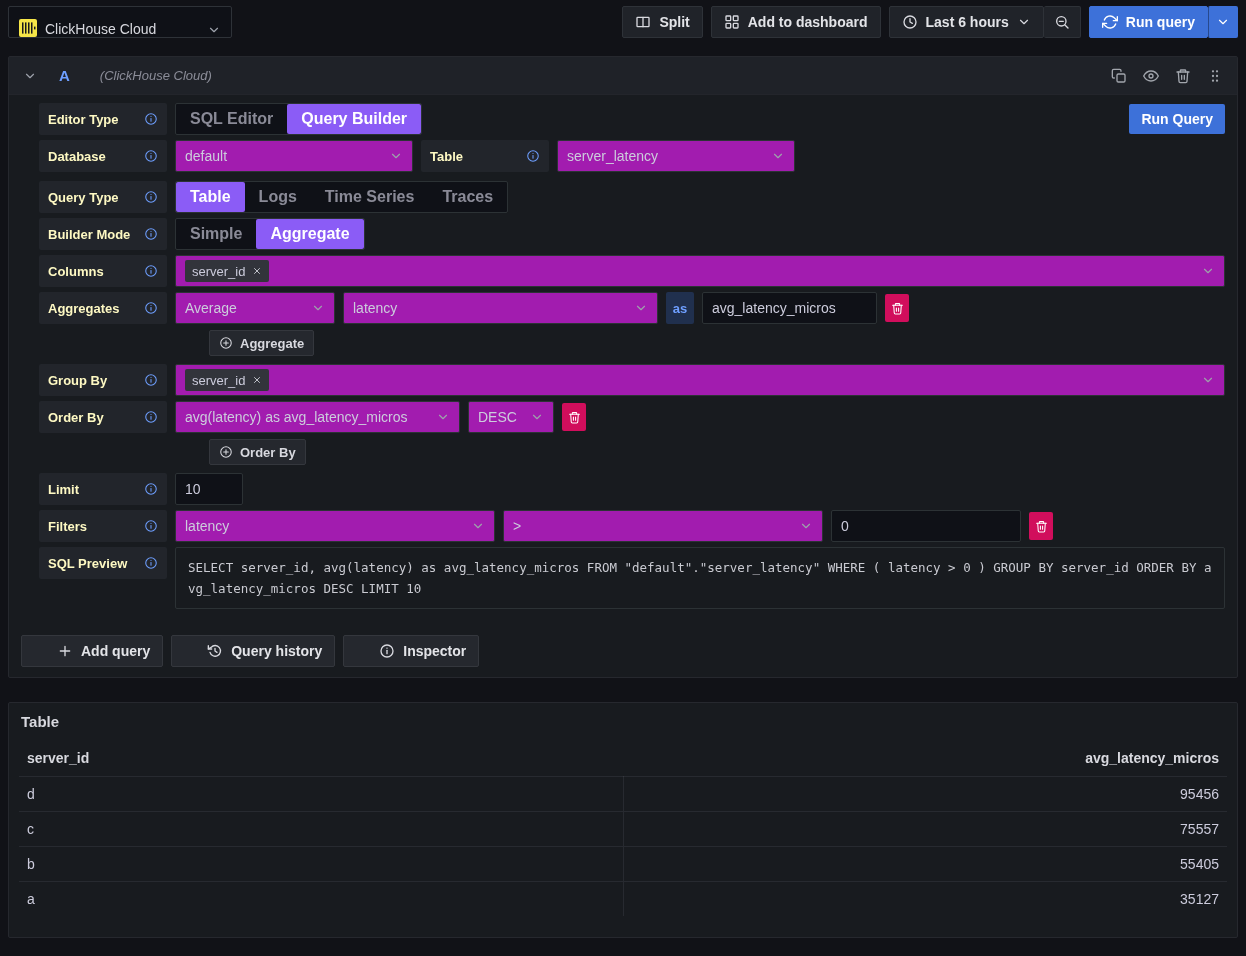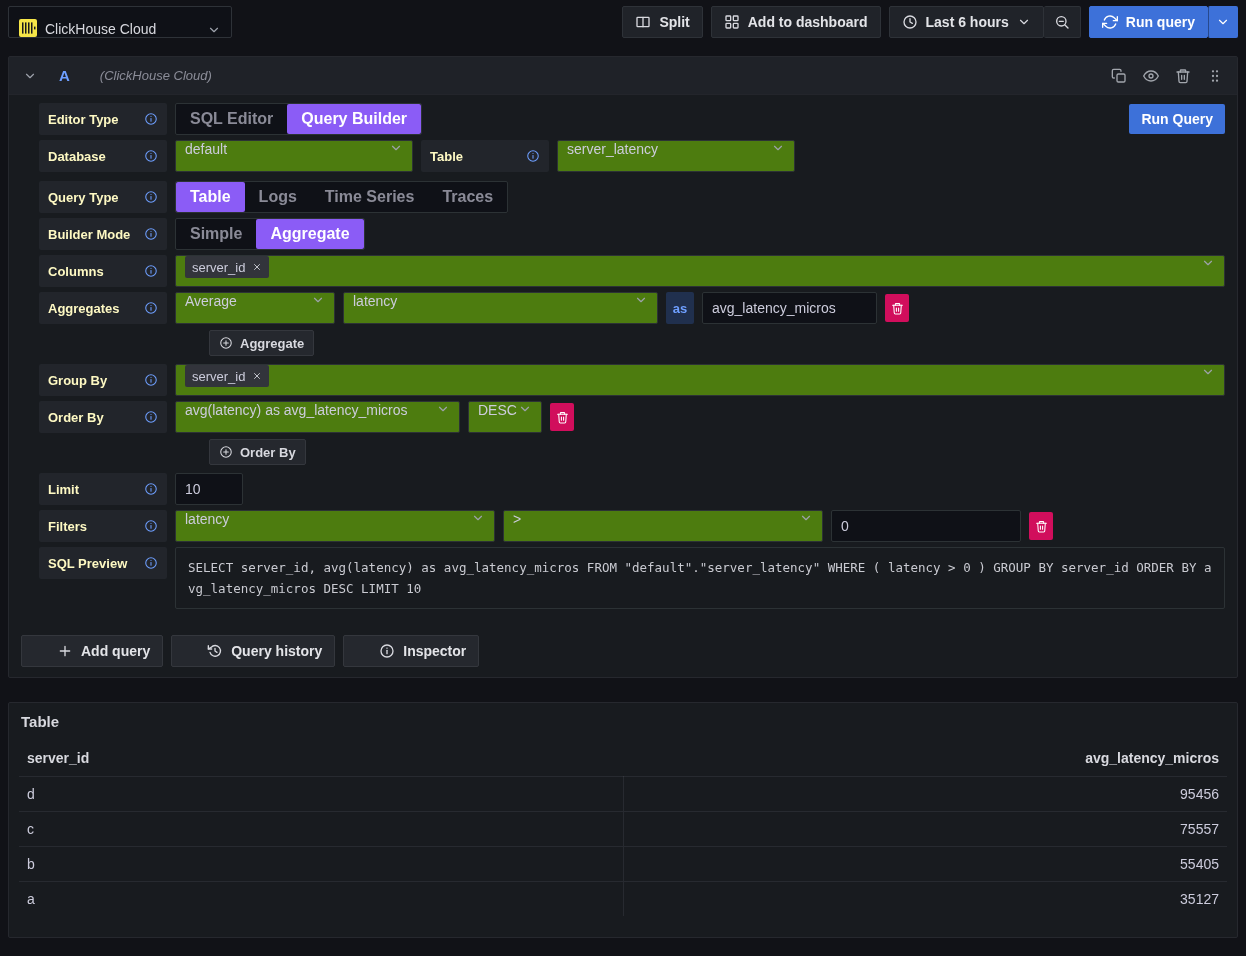--- a/index.html
+++ b/index.html
@@ -60,28 +60,28 @@
 
   .frow { display:flex; align-items:center; gap:8px; margin-bottom:5px; }
   .flabel {
     display:flex; align-items:center; justify-content:space-between;
     width:128px; height:32px; padding:0 9px; flex:none;
     background:#22252b; border-radius:2px;
     color:#fef9c3; font-size:13px; font-weight:bold;
   }
   .flabel .i { width:14px; height:14px; color:#6e9fff; stroke-width:1.8; }
   .select {
-    display:flex; align-items:flex-start; height:32px; padding:0 9px;
-    background:#4d7c0f; border:1px solid #2c3235; border-radius:2px;
+    display:flex; align-items:center; height:32px; padding:0 9px;
+    background:#a21caf; border:1px solid #2c3235; border-radius:2px;
     color:#ccccdc; cursor:pointer;
   }
   .select .sel-val { flex:1; white-space:nowrap; overflow:hidden; }
   .grow { flex:1; }
   .w238 { width:238px; } .w160 { width:160px; } .w315 { width:315px; }
-  .w285 { width:285px; } .w95 { width:74px; } .w320 { width:320px; }
+  .w285 { width:285px; } .w95 { width:86px; } .w320 { width:320px; }
   .input {
     height:32px; padding:0 9px; background:#0f1117;
     border:1px solid #2c3235; border-radius:2px; color:#ccccdc;
     font:inherit; outline:none;
   }
   .radio-group {
     display:inline-flex; align-items:stretch; height:32px;
     background:#0f1117; border:1px solid #2c3235; border-radius:2px;
   }
   .radio-option {

